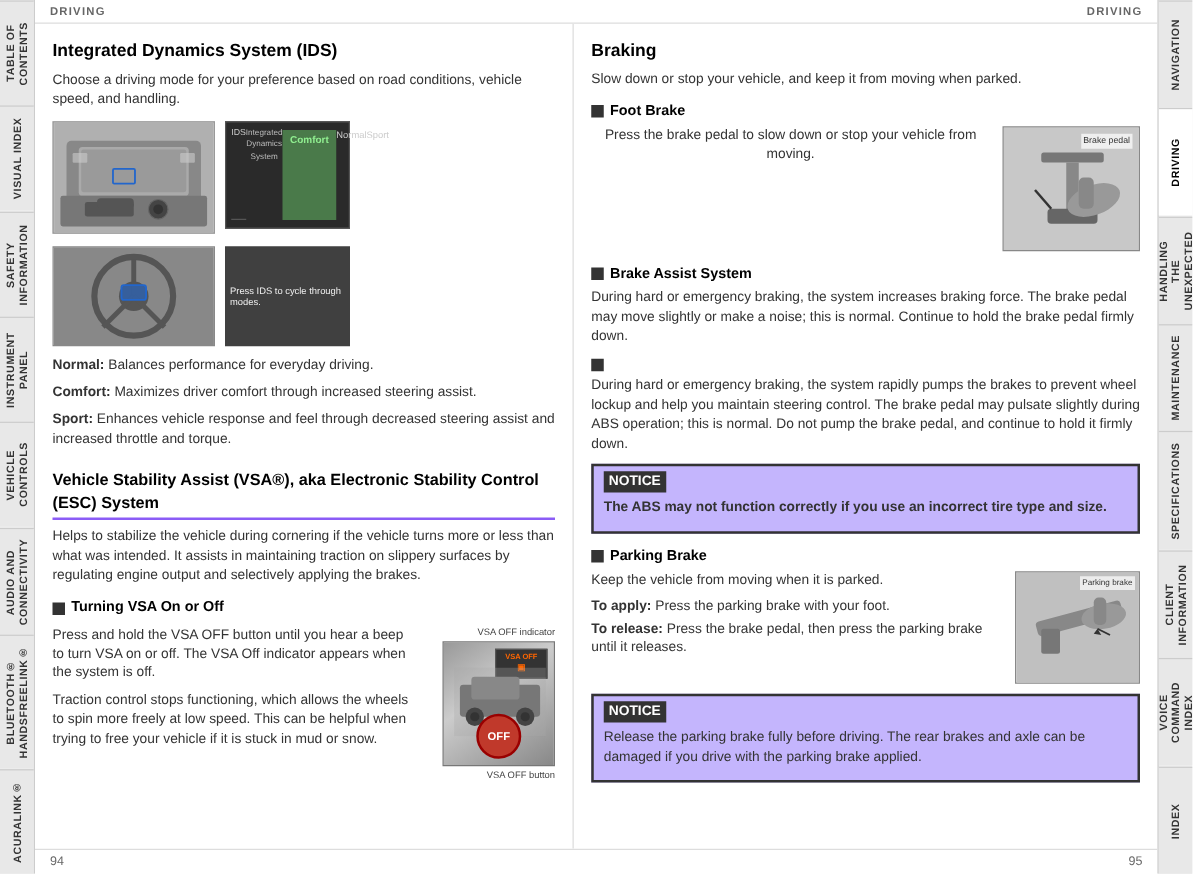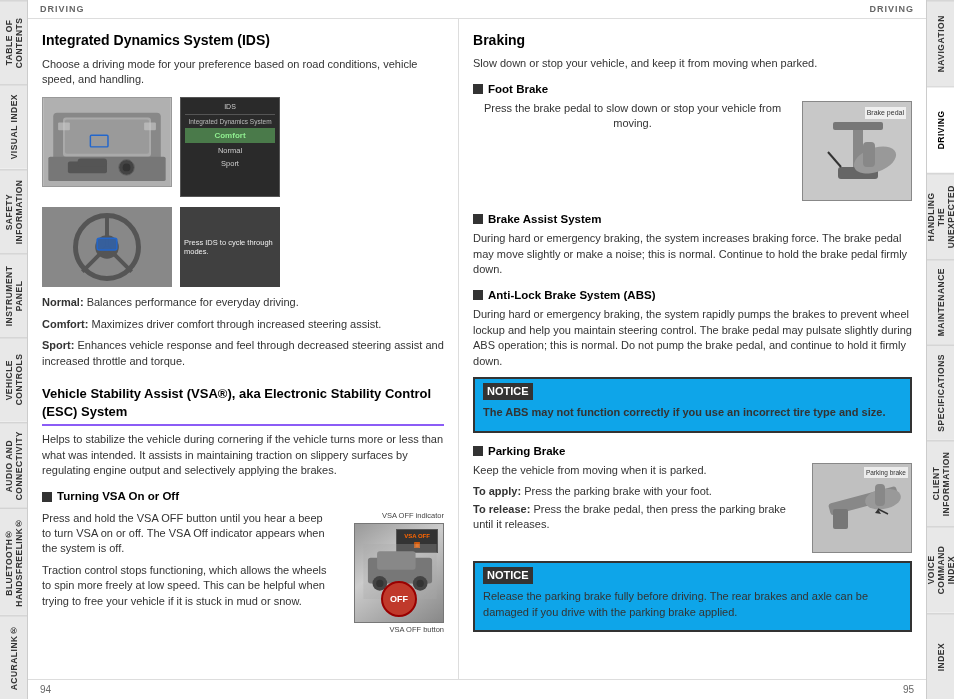--- a/index.html
+++ b/index.html
@@ -136,25 +136,25 @@
       border: 1px solid #999;
       position: relative;
       display: flex;
       align-items: center;
       justify-content: center;
       overflow: hidden;
     }
 
     .ids-overlay {
       width: 100px;
-      height: 100px;
+      height: 86px;
       background: #2a2a2a;
       border: 1px solid #555;
       display: flex;
-      flex-direction: column;
+      flex-direction: row;
       padding: 4px;
     }
 
     .ids-header {
       font-size: 7px;
       color: #ccc;
       text-align: center;
       border-bottom: 1px solid #555;
       padding-bottom: 2px;
       margin-bottom: 2px;
@@ -361,21 +361,21 @@
       position: absolute;
       top: 5px;
       right: 5px;
       font-size: 7px;
       color: #333;
       background: rgba(255,255,255,0.7);
       padding: 1px 2px;
     }
 
     .notice-box {
-      background: #0ea5e9;
+      background: #c4b5fd;
       border: 2px solid #333;
       padding: 4px 8px;
       margin: 8px 0;
     }
 
     .notice-label {
       font-weight: bold;
       font-size: 11px;
       display: block;
       margin-bottom: 2px;
@@ -599,21 +599,20 @@
         <div class="bullet-heading">
           <div class="bullet-square"></div>
           <span>Brake Assist System</span>
         </div>
         <p>During hard or emergency braking, the system increases braking force. The brake pedal may move slightly or make a noise; this is normal. Continue to hold the brake pedal firmly down.</p>
       </div>
 
       <div class="brake-section">
         <div class="bullet-heading">
           <div class="bullet-square"></div>
-          <span>Anti-Lock Brake System (ABS)</span>
         </div>
         <p>During hard or emergency braking, the system rapidly pumps the brakes to prevent wheel lockup and help you maintain steering control. The brake pedal may pulsate slightly during ABS operation; this is normal. Do not pump the brake pedal, and continue to hold it firmly down.</p>
 
         <div class="notice-box">
           <span class="notice-label">NOTICE</span>
           <p style="margin-top:3px;font-weight:bold;">The ABS may not function correctly if you use an incorrect tire type and size.</p>
         </div>
       </div>
 
       <div class="brake-section">

